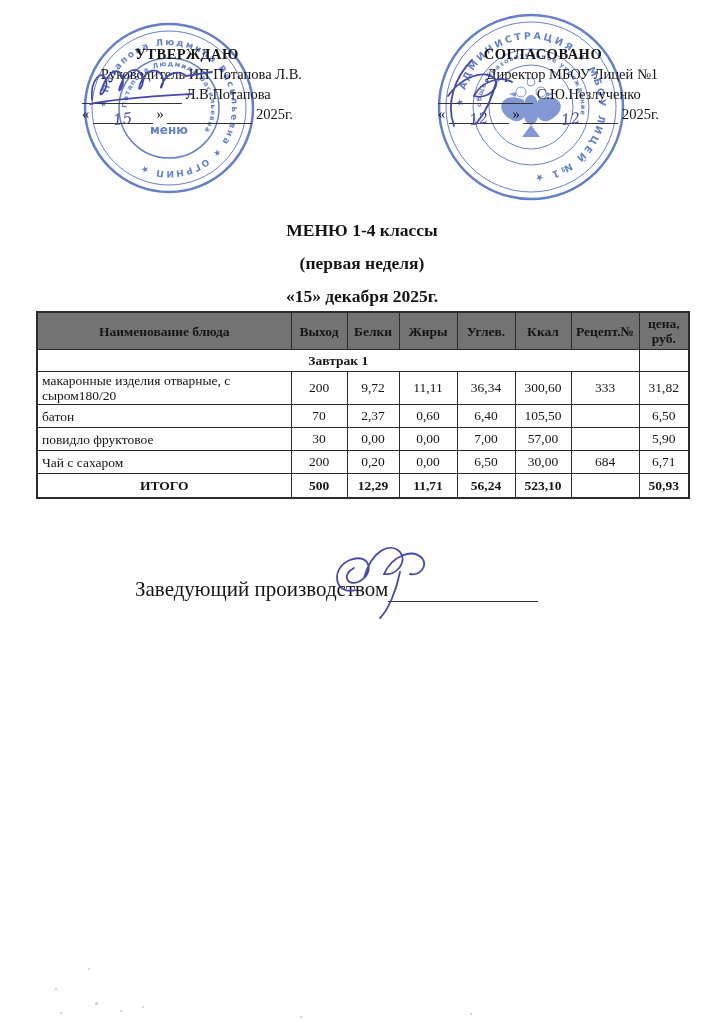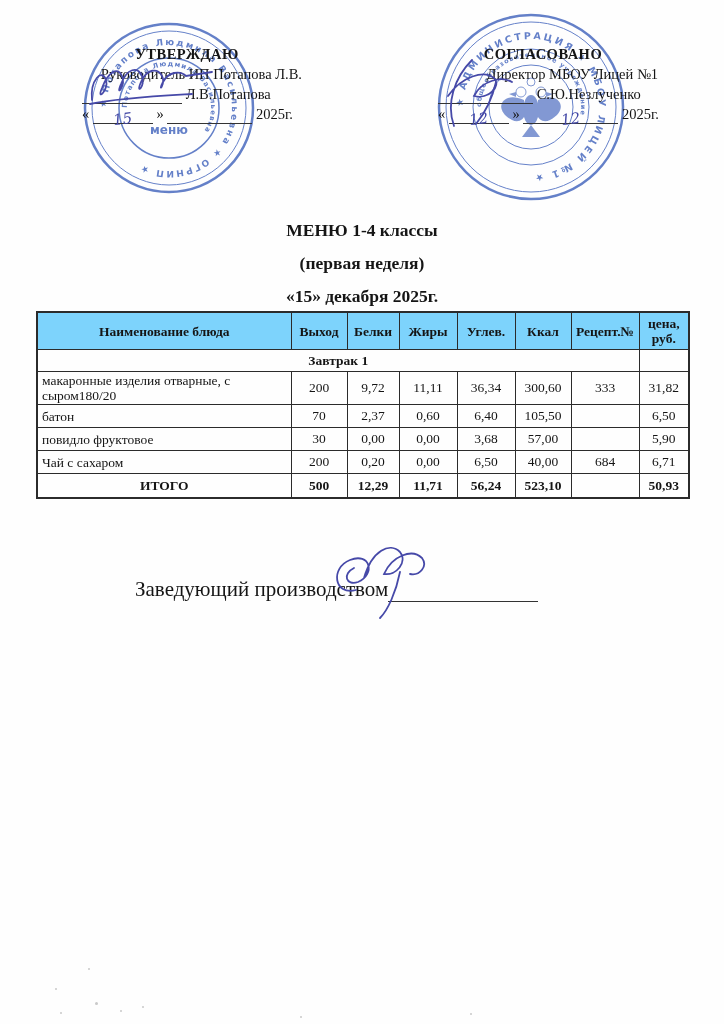--- a/index.html
+++ b/index.html
@@ -25,21 +25,21 @@
   .sig{position:absolute;z-index:3;}
   .sig path{fill:none;stroke:#4649a8;stroke-width:1.8;stroke-linecap:round;}
   
   .doc-title{position:absolute;left:0;width:100%;text-align:center;font-size:17.5px;
              font-weight:bold;line-height:33px;z-index:2;}
   
   table.menu{position:absolute;border-collapse:collapse;table-layout:fixed;
              font-size:13.5px;z-index:2;background:transparent;}
   table.menu th,table.menu td{border:1px solid #2b2b2b;padding:1px 4px;overflow:hidden;}
   table.menu{border:2px solid #2b2b2b;}
-  table.menu th{background:#7dd3fc;font-weight:bold;text-align:center;height:34px;line-height:15px;}
+  table.menu th{background:#737373;font-weight:bold;text-align:center;height:34px;line-height:15px;}
   td.num{text-align:center;vertical-align:middle;}
   td.name{text-align:left;vertical-align:middle;line-height:15px;}
   tr.section td{font-weight:bold;text-align:center;height:19px;}
   tr.total td{font-weight:bold;height:21px;}
   tr.r td{height:20px;}
   
   .footer-row{position:absolute;font-size:21px;z-index:2;white-space:nowrap;}
   
   .noise{position:absolute;background:#c9c9c9;border-radius:50%;z-index:0;}
 </style>
@@ -188,32 +188,32 @@
         <td class="num">6,40</td>
         <td class="num">105,50</td>
         <td class="num"></td>
         <td class="num">6,50</td>
       </tr>
       <tr class="r">
         <td class="name">повидло фруктовое</td>
         <td class="num">30</td>
         <td class="num">0,00</td>
         <td class="num">0,00</td>
-        <td class="num">3,68</td>
+        <td class="num">7,00</td>
         <td class="num">57,00</td>
         <td class="num"></td>
         <td class="num">5,90</td>
       </tr>
       <tr class="r">
         <td class="name">Чай с сахаром</td>
         <td class="num">200</td>
         <td class="num">0,20</td>
         <td class="num">0,00</td>
         <td class="num">6,50</td>
-        <td class="num">40,00</td>
+        <td class="num">30,00</td>
         <td class="num">684</td>
         <td class="num">6,71</td>
       </tr>
       <tr class="total">
         <td class="num">ИТОГО</td>
         <td class="num">500</td>
         <td class="num">12,29</td>
         <td class="num">11,71</td>
         <td class="num">56,24</td>
         <td class="num">523,10</td>

